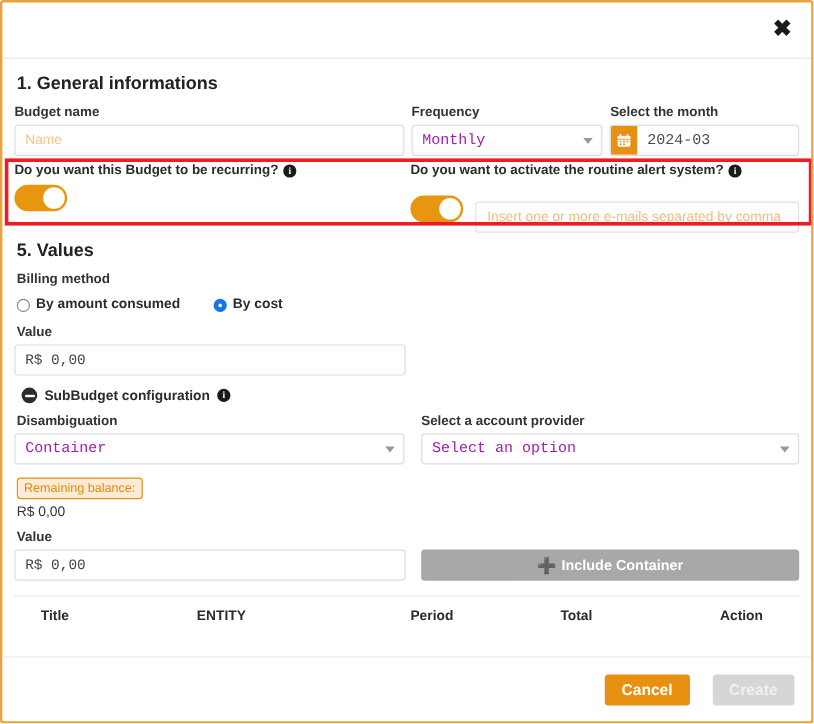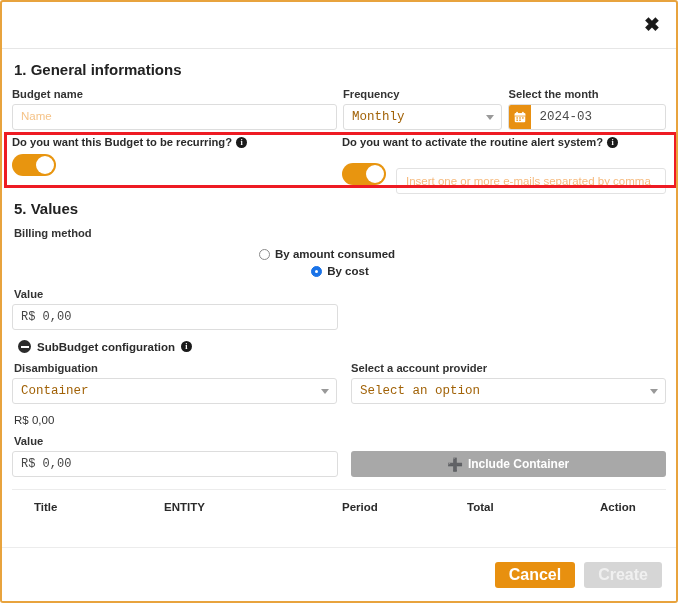--- a/index.html
+++ b/index.html
@@ -86,21 +86,21 @@
     position: relative;
     height: 26px;
     border: 1px solid #dddddd;
     border-radius: 3px;
     background: #ffffff;
     display: flex;
     align-items: center;
     padding: 0 20px 0 8px;
     font-size: 12.5px;
     font-family: "Liberation Mono", monospace;
-    color: #a16207;
+    color: #a21caf;
     cursor: pointer;
   }
   .select-caret {
     position: absolute;
     right: 7px;
     top: 50%;
     margin-top: -2px;
     width: 0; height: 0;
     border-left: 4px solid transparent;
     border-right: 4px solid transparent;
@@ -302,24 +302,25 @@
     justify-content: flex-end;
     padding-right: 14px;
     gap: 9px;
     background: #fff;
   }
   .btn {
     border: none;
     border-radius: 3px;
     height: 26px;
     padding: 0 14px;
-    font-size: 16px;
+    font-size: 13px;
     font-weight: bold;
     font-family: "Liberation Sans", sans-serif;
     cursor: pointer;
+    margin-left: 10px;
   }
   .btn-cancel { background: #e8900f; color: #ffffff; }
   .btn-create { background: #d6d6d6; color: #f0f0f0; cursor: not-allowed; }
 </style>
 </head>
 <body>
 
 <div id="modal">
 
   <div class="modal-header">
@@ -362,21 +363,21 @@
           <div class="month-val">2024-03</div>
         </div>
       </div>
     </div>
 
     <div style="height:58px;"></div>
 
     <div class="section-title">5. Values</div>
 
     <label class="field-label" style="margin-left:2px;">Billing method</label>
-    <div style="display:flex; align-items:center;flex-direction:column;">
+    <div style="display:flex; align-items:center;">
       <div class="radio-line" style="width:162px;">
         <span class="radio"></span>
         <span class="radio-label">By amount consumed</span>
       </div>
       <div class="radio-line">
         <span class="radio checked"></span>
         <span class="radio-label">By cost</span>
       </div>
     </div>
 
@@ -402,20 +403,21 @@
       <div style="width:316px;">
         <label class="field-label">Select a account provider</label>
         <div class="select-box">
           <span>Select an option</span>
           <span class="select-caret"></span>
         </div>
       </div>
     </div>
 
     <div style="margin-top:10px;">
+      <div class="balance-badge">Remaining balance:</div>
       <div class="balance-value">R$ 0,00</div>
     </div>
 
     <div style="margin-top:9px;">
       <label class="field-label" style="margin-left:2px;">Value</label>
       <div class="row" style="gap:13px;">
         <input class="text-input" style="width: 326px; flex: 0 0 326px;" type="text" value="R$ 0,00">
         <button class="include-btn">
           <span class="plus-glyph">➕</span>
           <span>Include Container</span>

